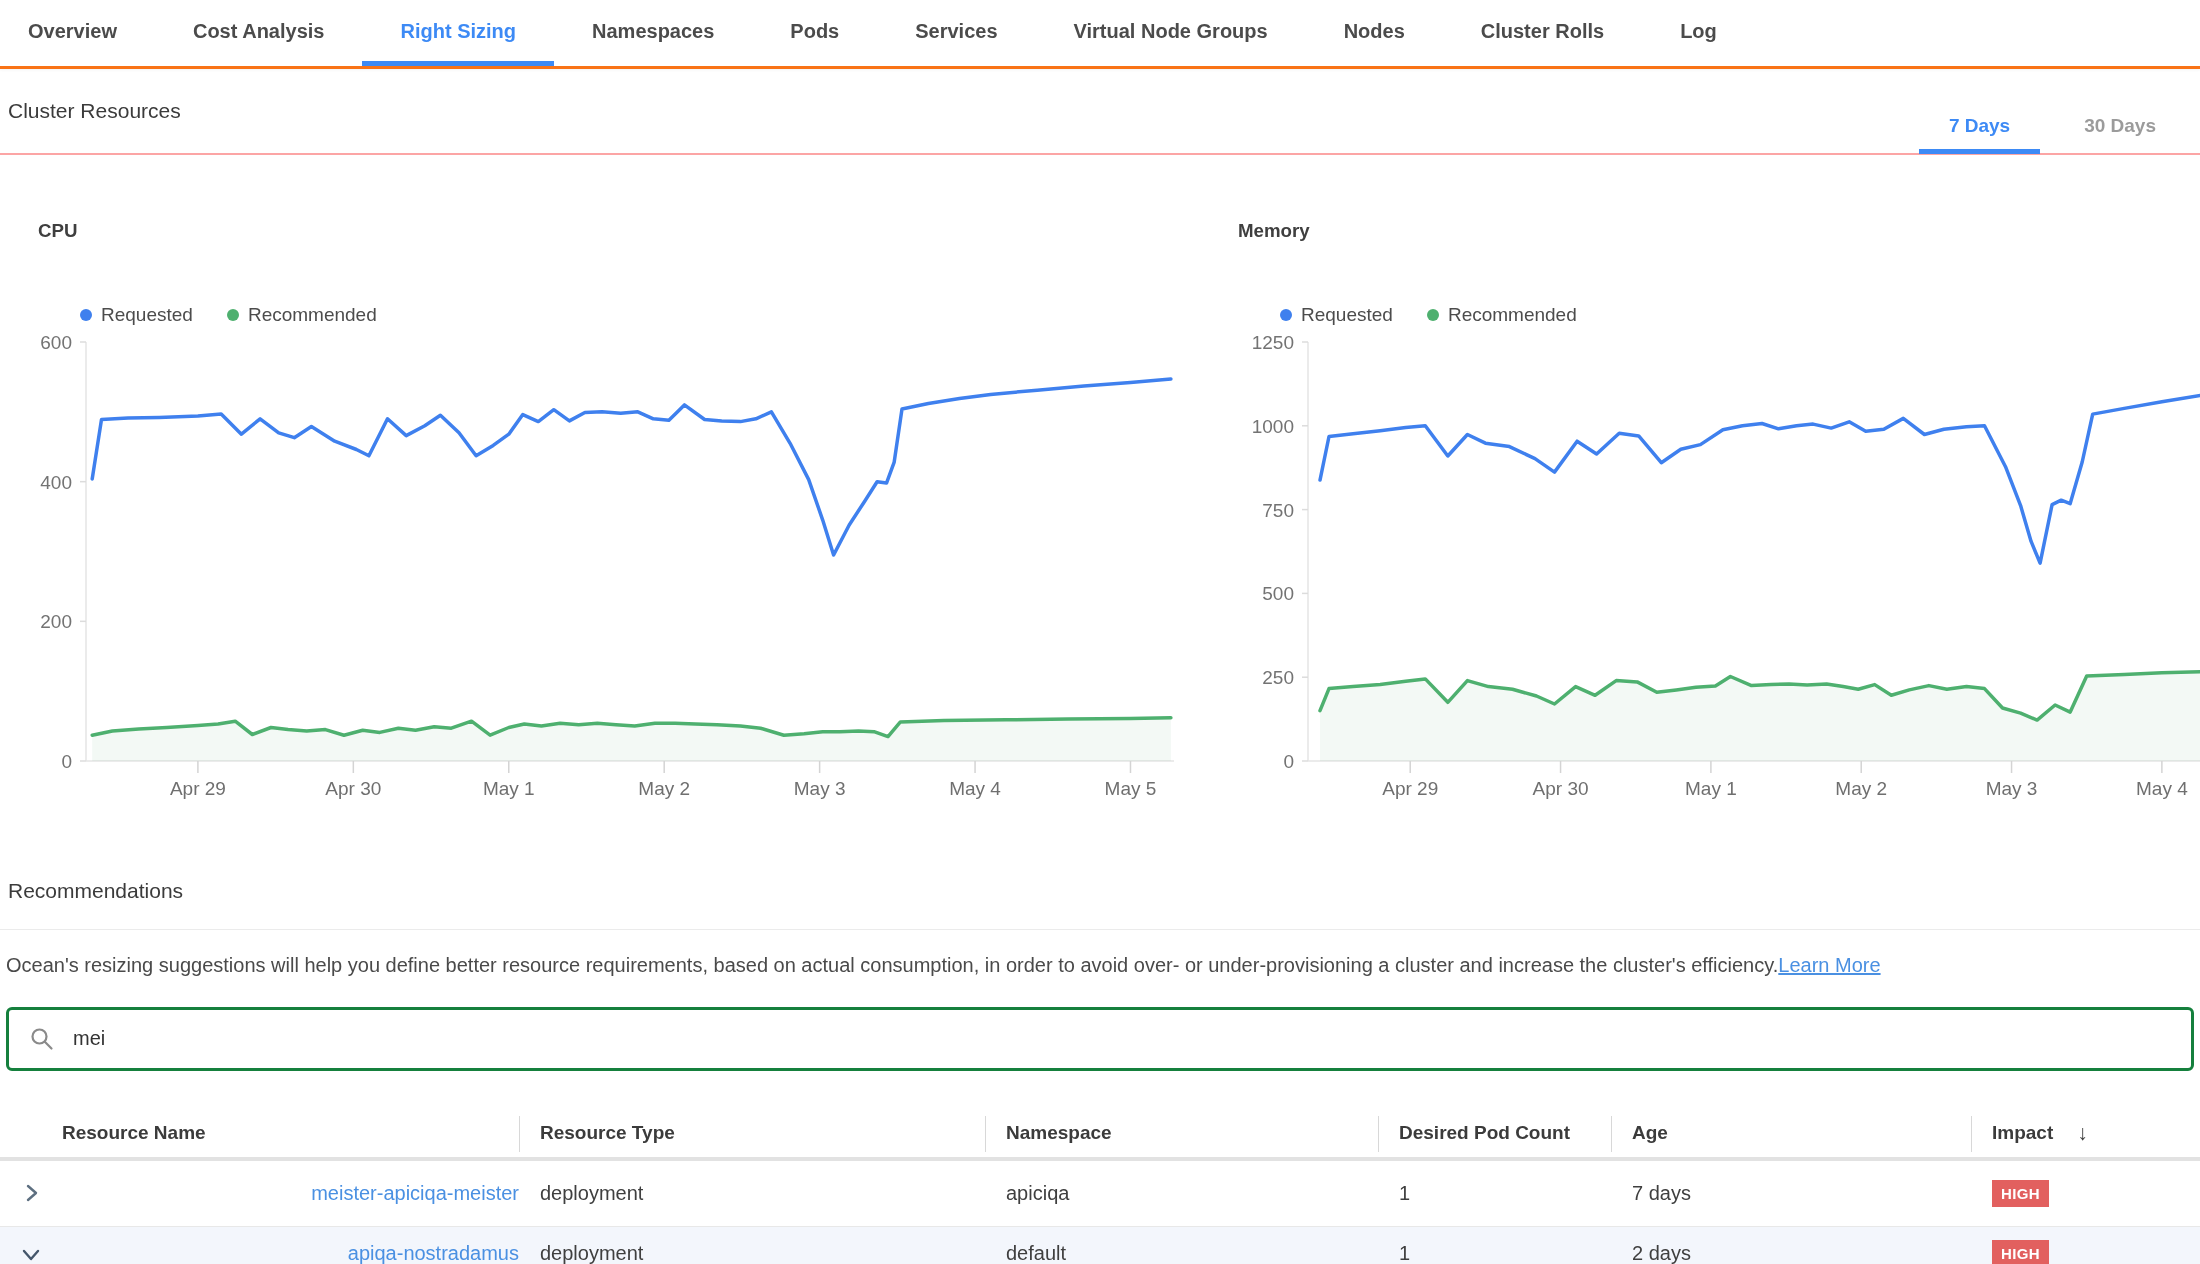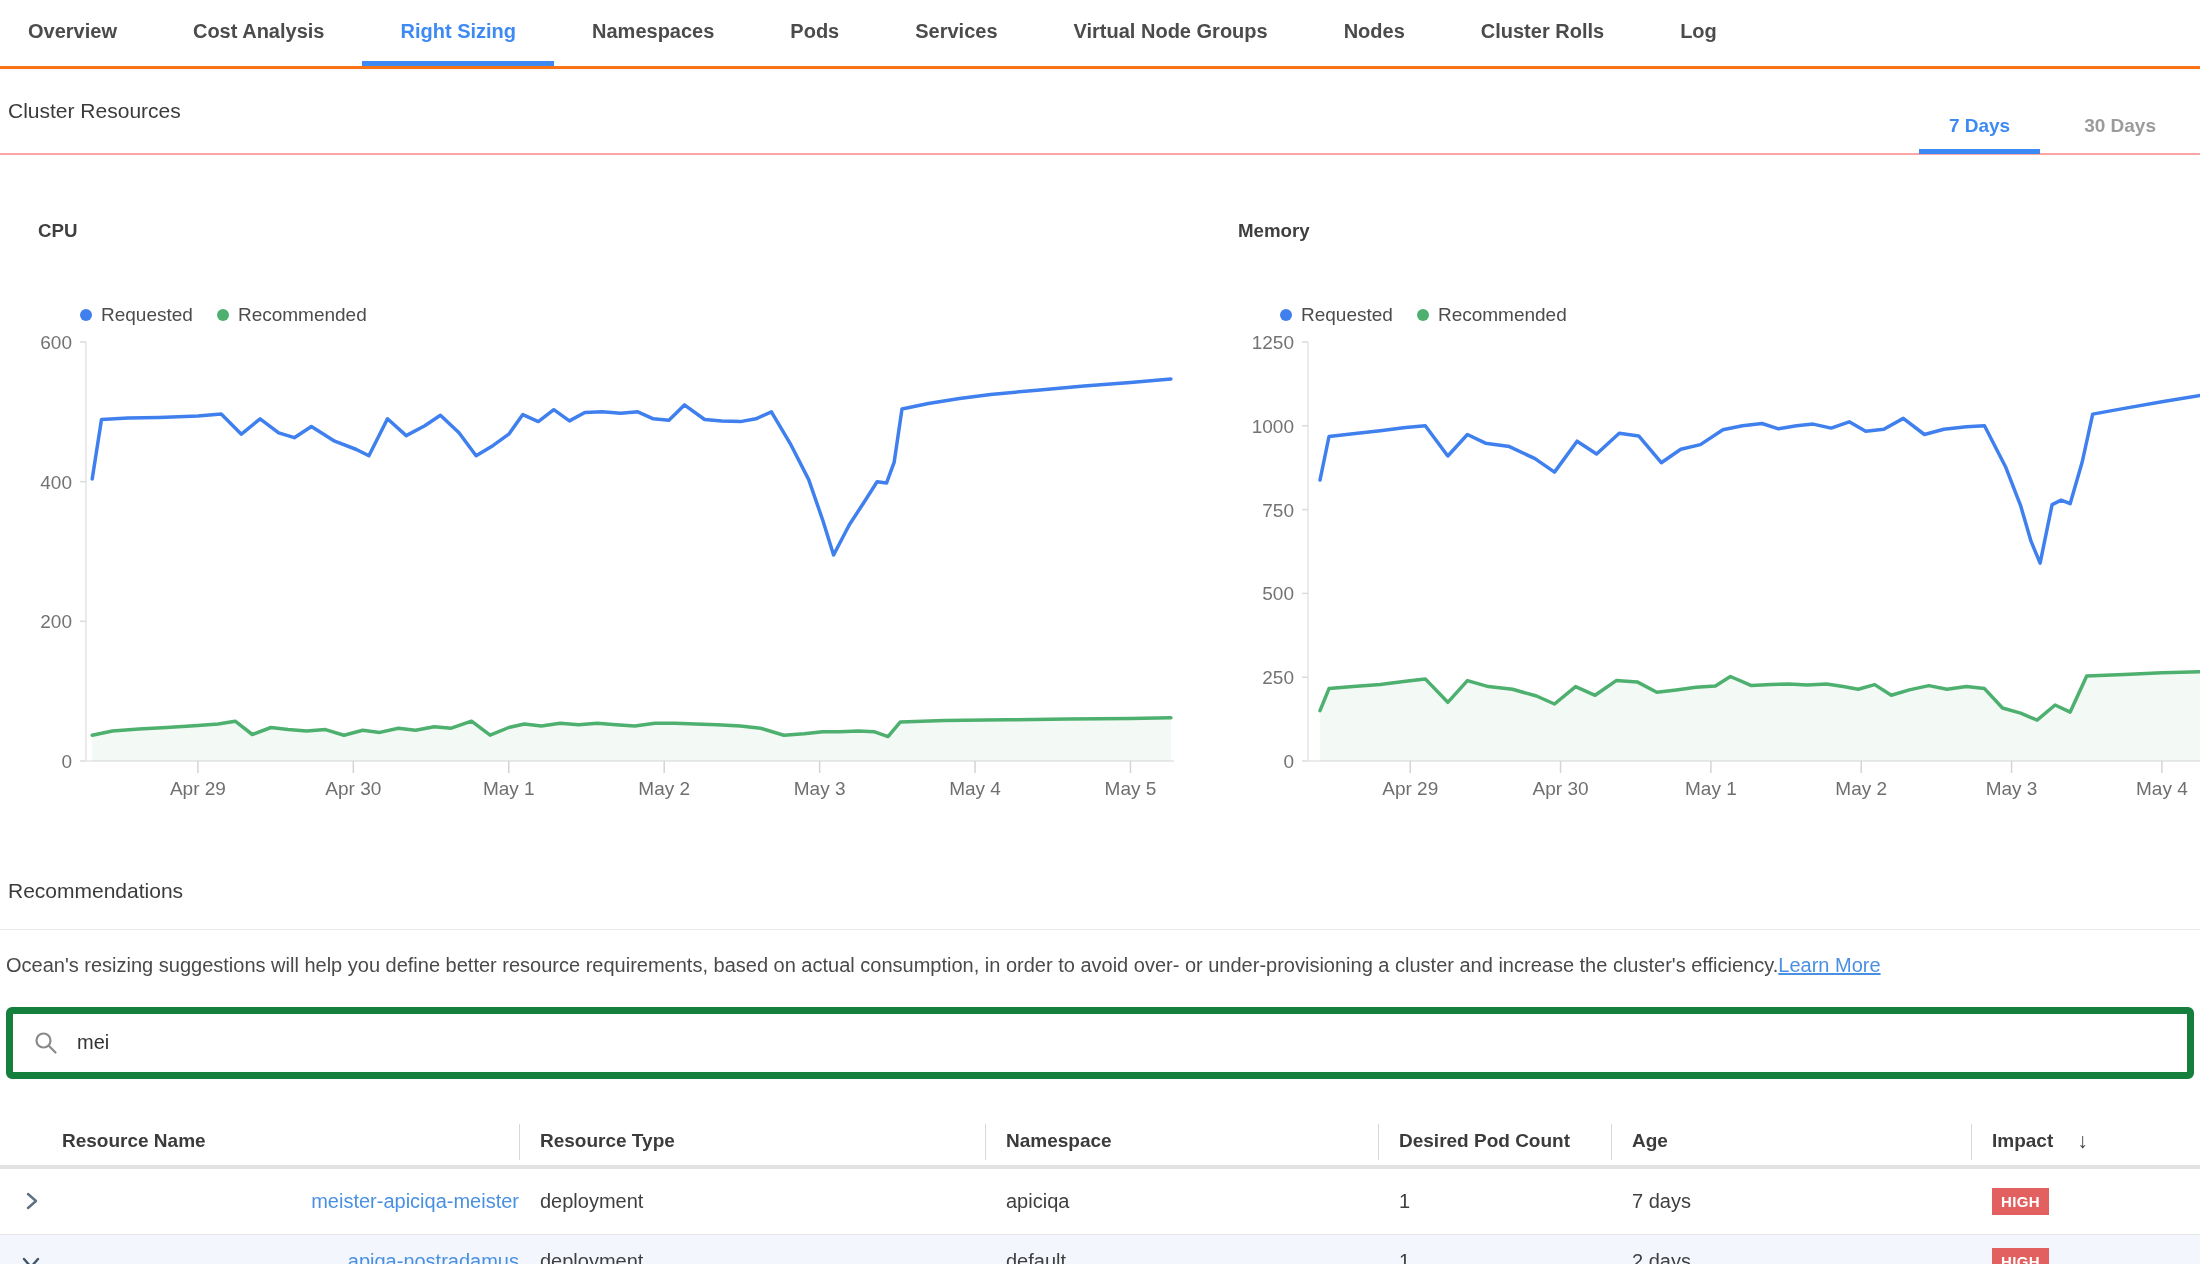--- a/index.html
+++ b/index.html
@@ -21,32 +21,32 @@
   .sec-title{font-size:21px;font-weight:500;color:#3b3b3b;margin:0;}
   .periods{position:absolute;right:14px;bottom:0;display:flex;gap:14px;}
   .period{padding:0 30px 16px;font-size:19px;font-weight:700;color:#9b9b9b;position:relative;cursor:pointer;}
   .period.active{color:#3d8af5;}
   .period.active::after{content:"";position:absolute;left:0;right:0;bottom:-1px;height:5px;background:#3d8af5;}
 
   
   .charts{display:flex;margin-top:46px;padding-left:14px;}
   .panel-cpu{width:1144px;margin-right:56px;flex:none;margin-left:24px;}
   .panel-mem{flex:1;min-width:0;}
-  .legend{display:flex;gap:24px;margin:62px 0 0 42px;align-items:center;}
+  .legend{display:flex;gap:34px;margin:62px 0 0 42px;align-items:center;}
   .legend-item{display:flex;align-items:center;gap:9px;font-size:19px;color:#4c4c4c;}
   .dot{width:12px;height:12px;border-radius:50%;background:#999;flex:none;}
   .chart{height:475px;margin-top:8px;width:100%;}
 
   
   .rec-head{padding:70px 8px 26px;border-bottom:1px solid #ebebeb;}
   .desc{margin:24px 6px 0;font-size:20px;color:#4a4a4a;}
   .desc a{color:#4a90e2;text-decoration:underline;margin-left:0;cursor:pointer;}
 
   
-  .search{margin:30px 6px 0;height:58px;border:7px solid #15803d;border-radius:6px;
+  .search{margin:30px 6px 0;height:58px;border:3px solid #15803d;border-radius:6px;
           display:flex;align-items:center;padding:0 20px;gap:16px;background:#fff;}
   .search input{border:none;outline:none;font-size:20px;color:#333;flex:1;
                 font-family:"Liberation Sans",sans-serif;background:transparent;}
 
   
   .table{margin-top:38px;}
   .trow{display:grid;grid-template-columns:519px 466px 393px 233px 360px 1fr;align-items:center;}
   .thead{height:48px;font-weight:700;font-size:19px;color:#3b3b3b;}
   .thead .cell{position:relative;padding-left:21px;height:100%;display:flex;align-items:center;}
   .thead .cell.name{padding-left:62px;}

